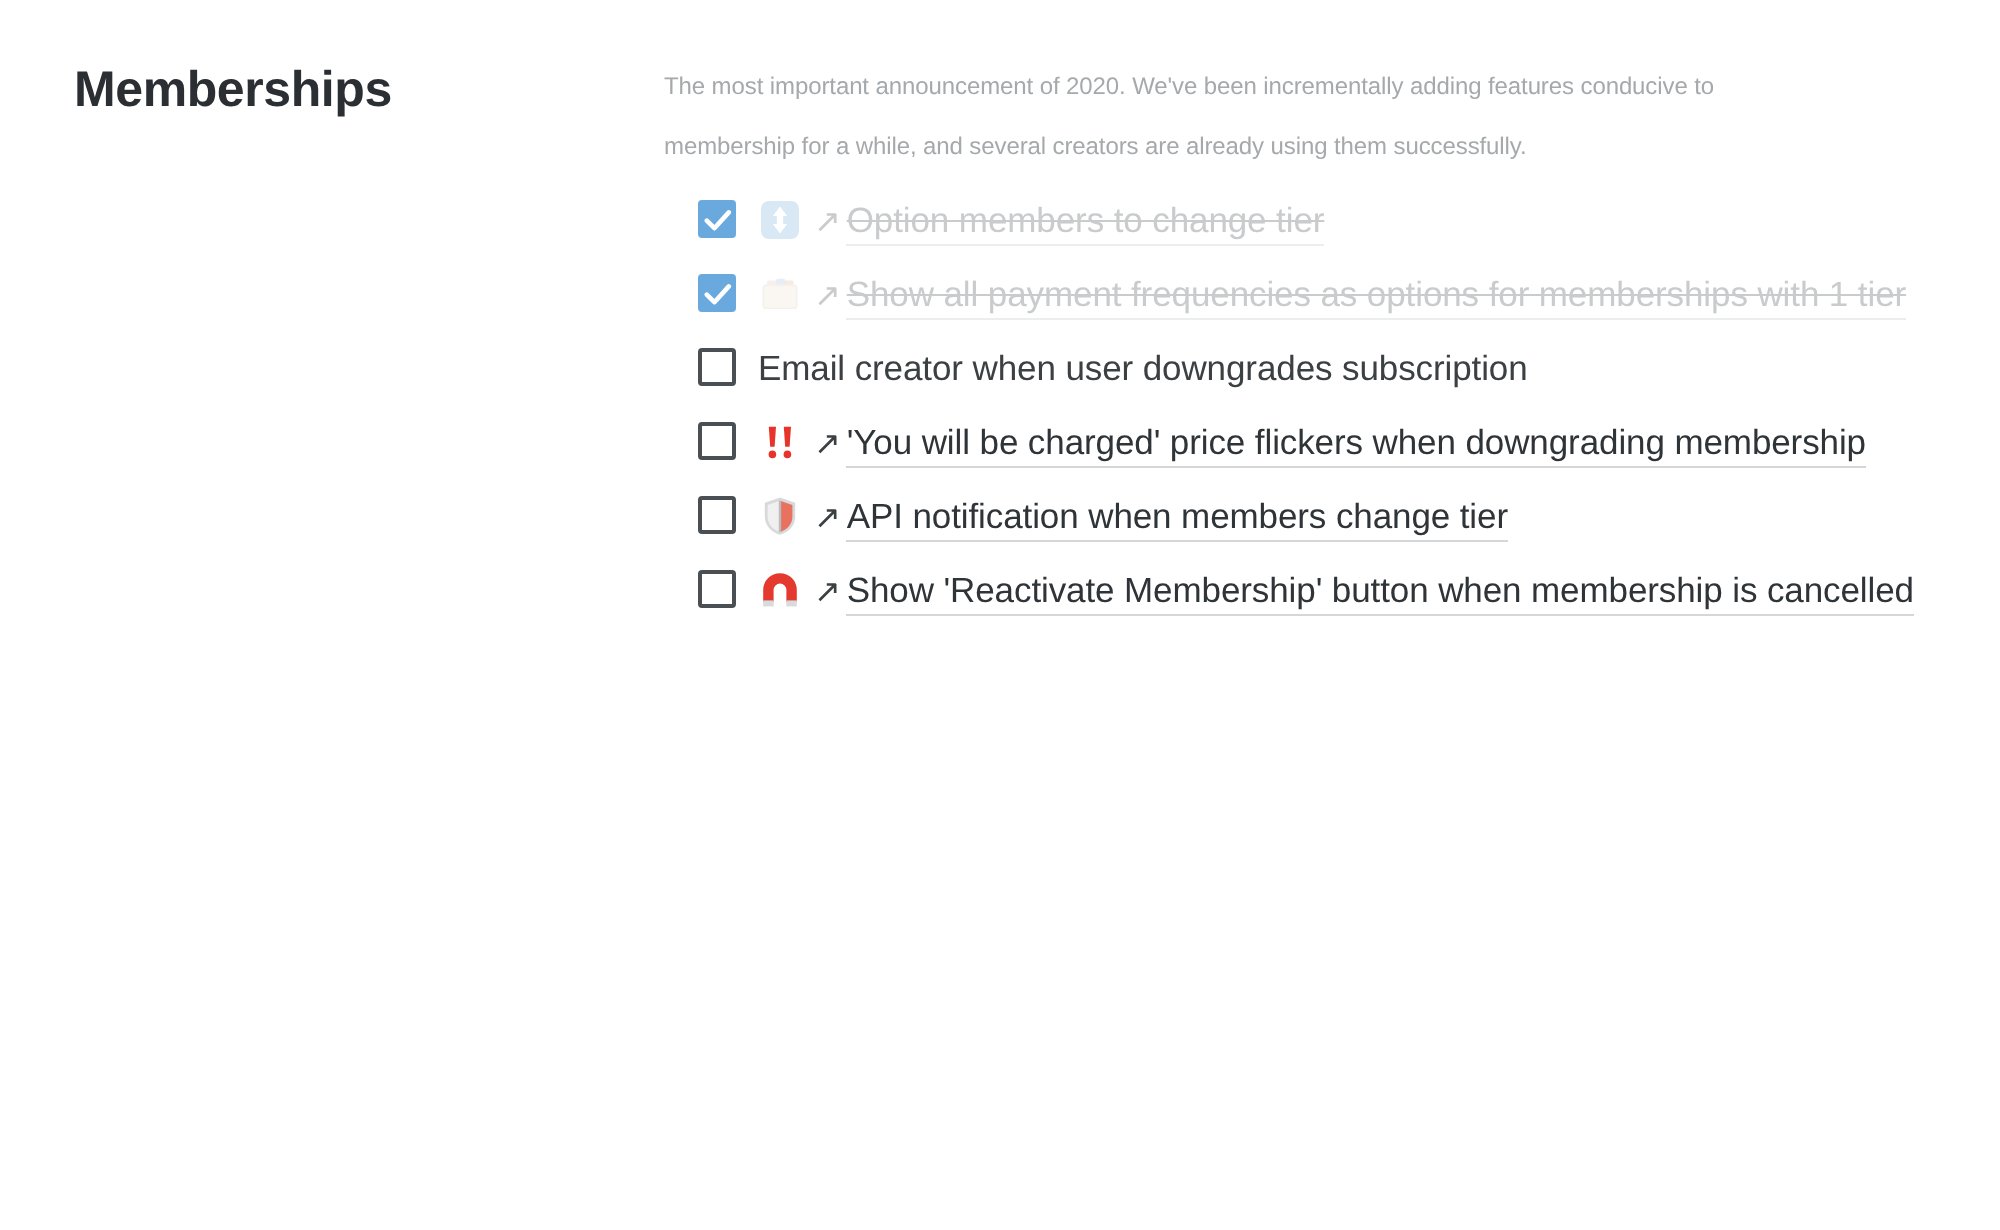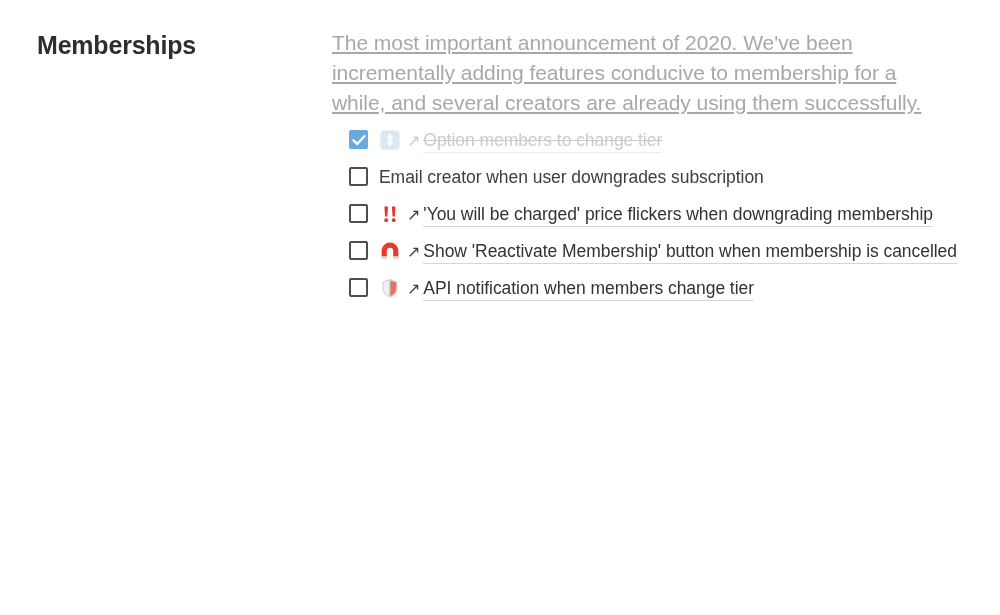--- a/index.html
+++ b/index.html
@@ -41,27 +41,26 @@
     padding-top: 2px;
   }
 
   
   .right-col {
     flex: 1 1 auto;
     padding-right: 40px;
     box-sizing: border-box;
   }
   .section-desc {
-    font-size: 21px;
+    font-size: 12px;
     line-height: 30px;
     color: #a6a9ab;
     margin: 0 0 7px 0;
     max-width: 592px;
     letter-spacing: -0.05px;
-    text-decoration: underline;
   }
 
   
   .checklist {
     list-style: none;
     margin: 0;
     padding: 0 0 0 17px;
   }
   .check-item {
     display: flex;
@@ -164,55 +163,72 @@
             </svg>
           </span>
           <span class="emoji faded">
             <svg width="22" height="22" viewBox="0 0 22 22">
               <rect x="1.5" y="1.5" width="19" height="19" rx="4" fill="#7fb4e0"></rect>
               <path d="M11 4.2 L14.6 9.0 L12.6 9.0 L12.6 13.0 L14.6 13.0 L11 17.8 L7.4 13.0 L9.4 13.0 L9.4 9.0 L7.4 9.0 Z" fill="#ffffff"></path>
             </svg>
           </span>
           <span class="item-text"><span class="arrow">↗</span><a class="label-link" href="#">Option members to change tier</a></span>
         </li>
+        <li class="check-item done">
+          <span class="cbox checked">
+            <svg width="14" height="13" viewBox="0 0 14 13">
+              <path d="M1.4 6.3 L5.2 10.1 L12.4 2.2" fill="none" stroke="#ffffff" stroke-width="2.3" stroke-linecap="round" stroke-linejoin="round"></path>
+            </svg>
+          </span>
+          <span class="emoji faded">
+            <svg width="22" height="22" viewBox="0 0 22 22">
+              <rect x="4.5" y="4.2" width="4.6" height="3.2" rx="0.8" fill="#e9c9c2"></rect>
+              <rect x="9.0" y="3.4" width="4.6" height="4.0" rx="0.8" fill="#aec6e8"></rect>
+              <rect x="13.4" y="4.2" width="4.4" height="3.2" rx="0.8" fill="#e8b9b0"></rect>
+              <rect x="2.6" y="6.6" width="16.8" height="11.6" rx="1.6" fill="#f0e6d8"></rect>
+              <rect x="2.6" y="6.6" width="16.8" height="11.6" rx="1.6" fill="none" stroke="#ddd0bd" stroke-width="0.7"></rect>
+            </svg>
+          </span>
+          <span class="item-text"><span class="arrow">↗</span><a class="label-link" href="#">Show all payment frequencies as options for memberships with 1 tier</a></span>
+        </li>
         <li class="check-item">
           <span class="cbox unchecked"></span>
           <span class="item-text"><span class="label-plain">Email creator when user downgrades subscription</span></span>
         </li>
         <li class="check-item">
           <span class="cbox unchecked"></span>
           <span class="emoji">
             <svg width="22" height="22" viewBox="0 0 22 22">
               <path d="M5.4 3.4 H9.0 L8.3 13.4 H6.1 Z" fill="#e8332a"></path>
               <circle cx="7.2" cy="17.2" r="1.9" fill="#e8332a"></circle>
               <path d="M12.9 3.4 H16.5 L15.8 13.4 H13.6 Z" fill="#e8332a"></path>
               <circle cx="14.7" cy="17.2" r="1.9" fill="#e8332a"></circle>
             </svg>
           </span>
           <span class="item-text"><span class="arrow">↗</span><a class="label-link" href="#">'You will be charged' price flickers when downgrading membership</a></span>
         </li>
         <li class="check-item">
           <span class="cbox unchecked"></span>
           <span class="emoji">
             <svg width="22" height="22" viewBox="0 0 22 22">
-              <path d="M2.6 17.0 L2.6 11.0 A8.4 8.4 0 0 1 19.4 11.0 L19.4 17.0 L14.2 17.0 L14.2 11.0 A3.2 3.2 0 0 0 7.8 11.0 L7.8 17.0 Z" fill="#e3392e"></path>
-              <rect x="2.6" y="16.2" width="5.2" height="3.0" fill="#d9dadb"></rect>
-              <rect x="14.2" y="16.2" width="5.2" height="3.0" fill="#d9dadb"></rect>
-            </svg>
-          </span>
-          <span class="item-text"><span class="arrow">↗</span><a class="label-link" href="#">Show 'Reactivate Membership' button when membership is cancelled</a></span>
-        </li>
-        <li class="check-item">
-          <span class="cbox unchecked"></span>
-          <span class="emoji">
-            <svg width="22" height="22" viewBox="0 0 22 22">
               <path d="M11 1.8 L18.6 4.4 L18.6 11.4 C18.6 16.0 15.1 19.2 11 20.4 C6.9 19.2 3.4 16.0 3.4 11.4 L3.4 4.4 Z" fill="#d8d9da"></path>
               <path d="M11 3.4 L17.2 5.5 L17.2 11.4 C17.2 15.2 14.4 17.9 11 19.0 Z" fill="#e8725e"></path>
               <path d="M11 3.4 L4.8 5.5 L4.8 11.4 C4.8 15.2 7.6 17.9 11 19.0 Z" fill="#f0f0f0"></path>
               <rect x="10.4" y="3.4" width="1.2" height="15.6" fill="#b9bbbd"></rect>
             </svg>
           </span>
           <span class="item-text"><span class="arrow">↗</span><a class="label-link" href="#">API notification when members change tier</a></span>
         </li>
+        <li class="check-item">
+          <span class="cbox unchecked"></span>
+          <span class="emoji">
+            <svg width="22" height="22" viewBox="0 0 22 22">
+              <path d="M2.6 17.0 L2.6 11.0 A8.4 8.4 0 0 1 19.4 11.0 L19.4 17.0 L14.2 17.0 L14.2 11.0 A3.2 3.2 0 0 0 7.8 11.0 L7.8 17.0 Z" fill="#e3392e"></path>
+              <rect x="2.6" y="16.2" width="5.2" height="3.0" fill="#d9dadb"></rect>
+              <rect x="14.2" y="16.2" width="5.2" height="3.0" fill="#d9dadb"></rect>
+            </svg>
+          </span>
+          <span class="item-text"><span class="arrow">↗</span><a class="label-link" href="#">Show 'Reactivate Membership' button when membership is cancelled</a></span>
+        </li>
       </ul>
   </div>
 
 </div>
 
 </body></html>

